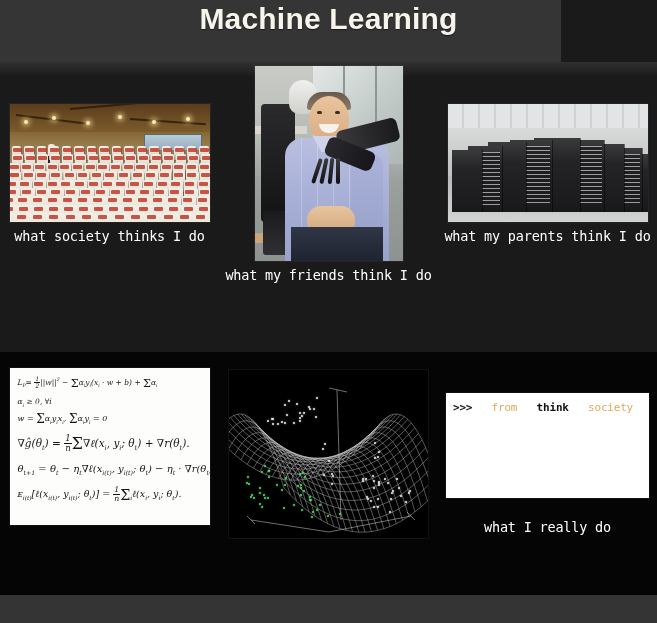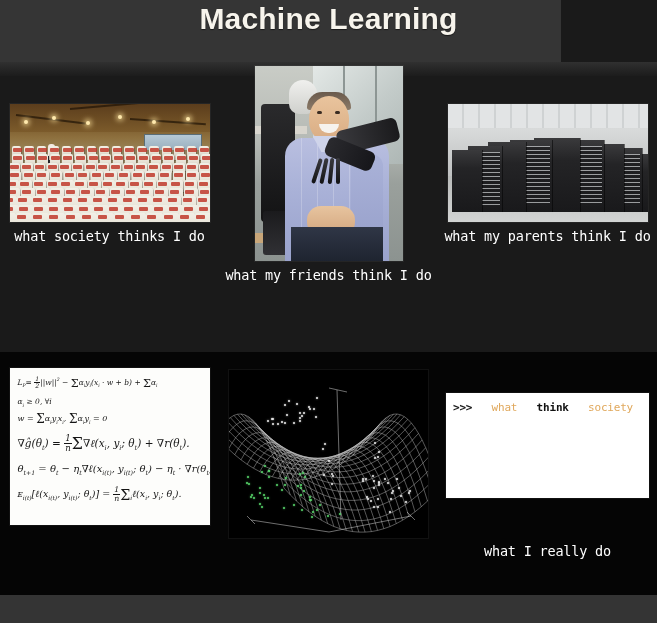--- a/index.html
+++ b/index.html
@@ -790,28 +790,28 @@
         </div>
       </div>
     </div>
 
     <div class="cell">
       <div class="frame" style="margin-top:41px;">
         <div class="console">
           <div class="console-line">
             <span class="tok-prompt">&gt;&gt;&gt;</span>
             <span>&nbsp;</span>
-            <span class="tok-kw">what</span>
+            <span class="tok-kw">from</span>
             <span>&nbsp;</span>
             <span class="tok-name">think</span>
             <span>&nbsp;</span>
             <span class="tok-kw">society</span>
             <span>&nbsp;</span>
             <span class="tok-name">SVM</span>
           </div>
         </div>
       </div>
-      <div class="caption" style="margin-top:45px;text-align:center;">what I really do</div>
+      <div class="caption" style="margin-top:21px;text-align:center;">what I really do</div>
     </div>
   </div>
 
   <div class="footer-bar"></div>
 </div>
 
 </body></html>

